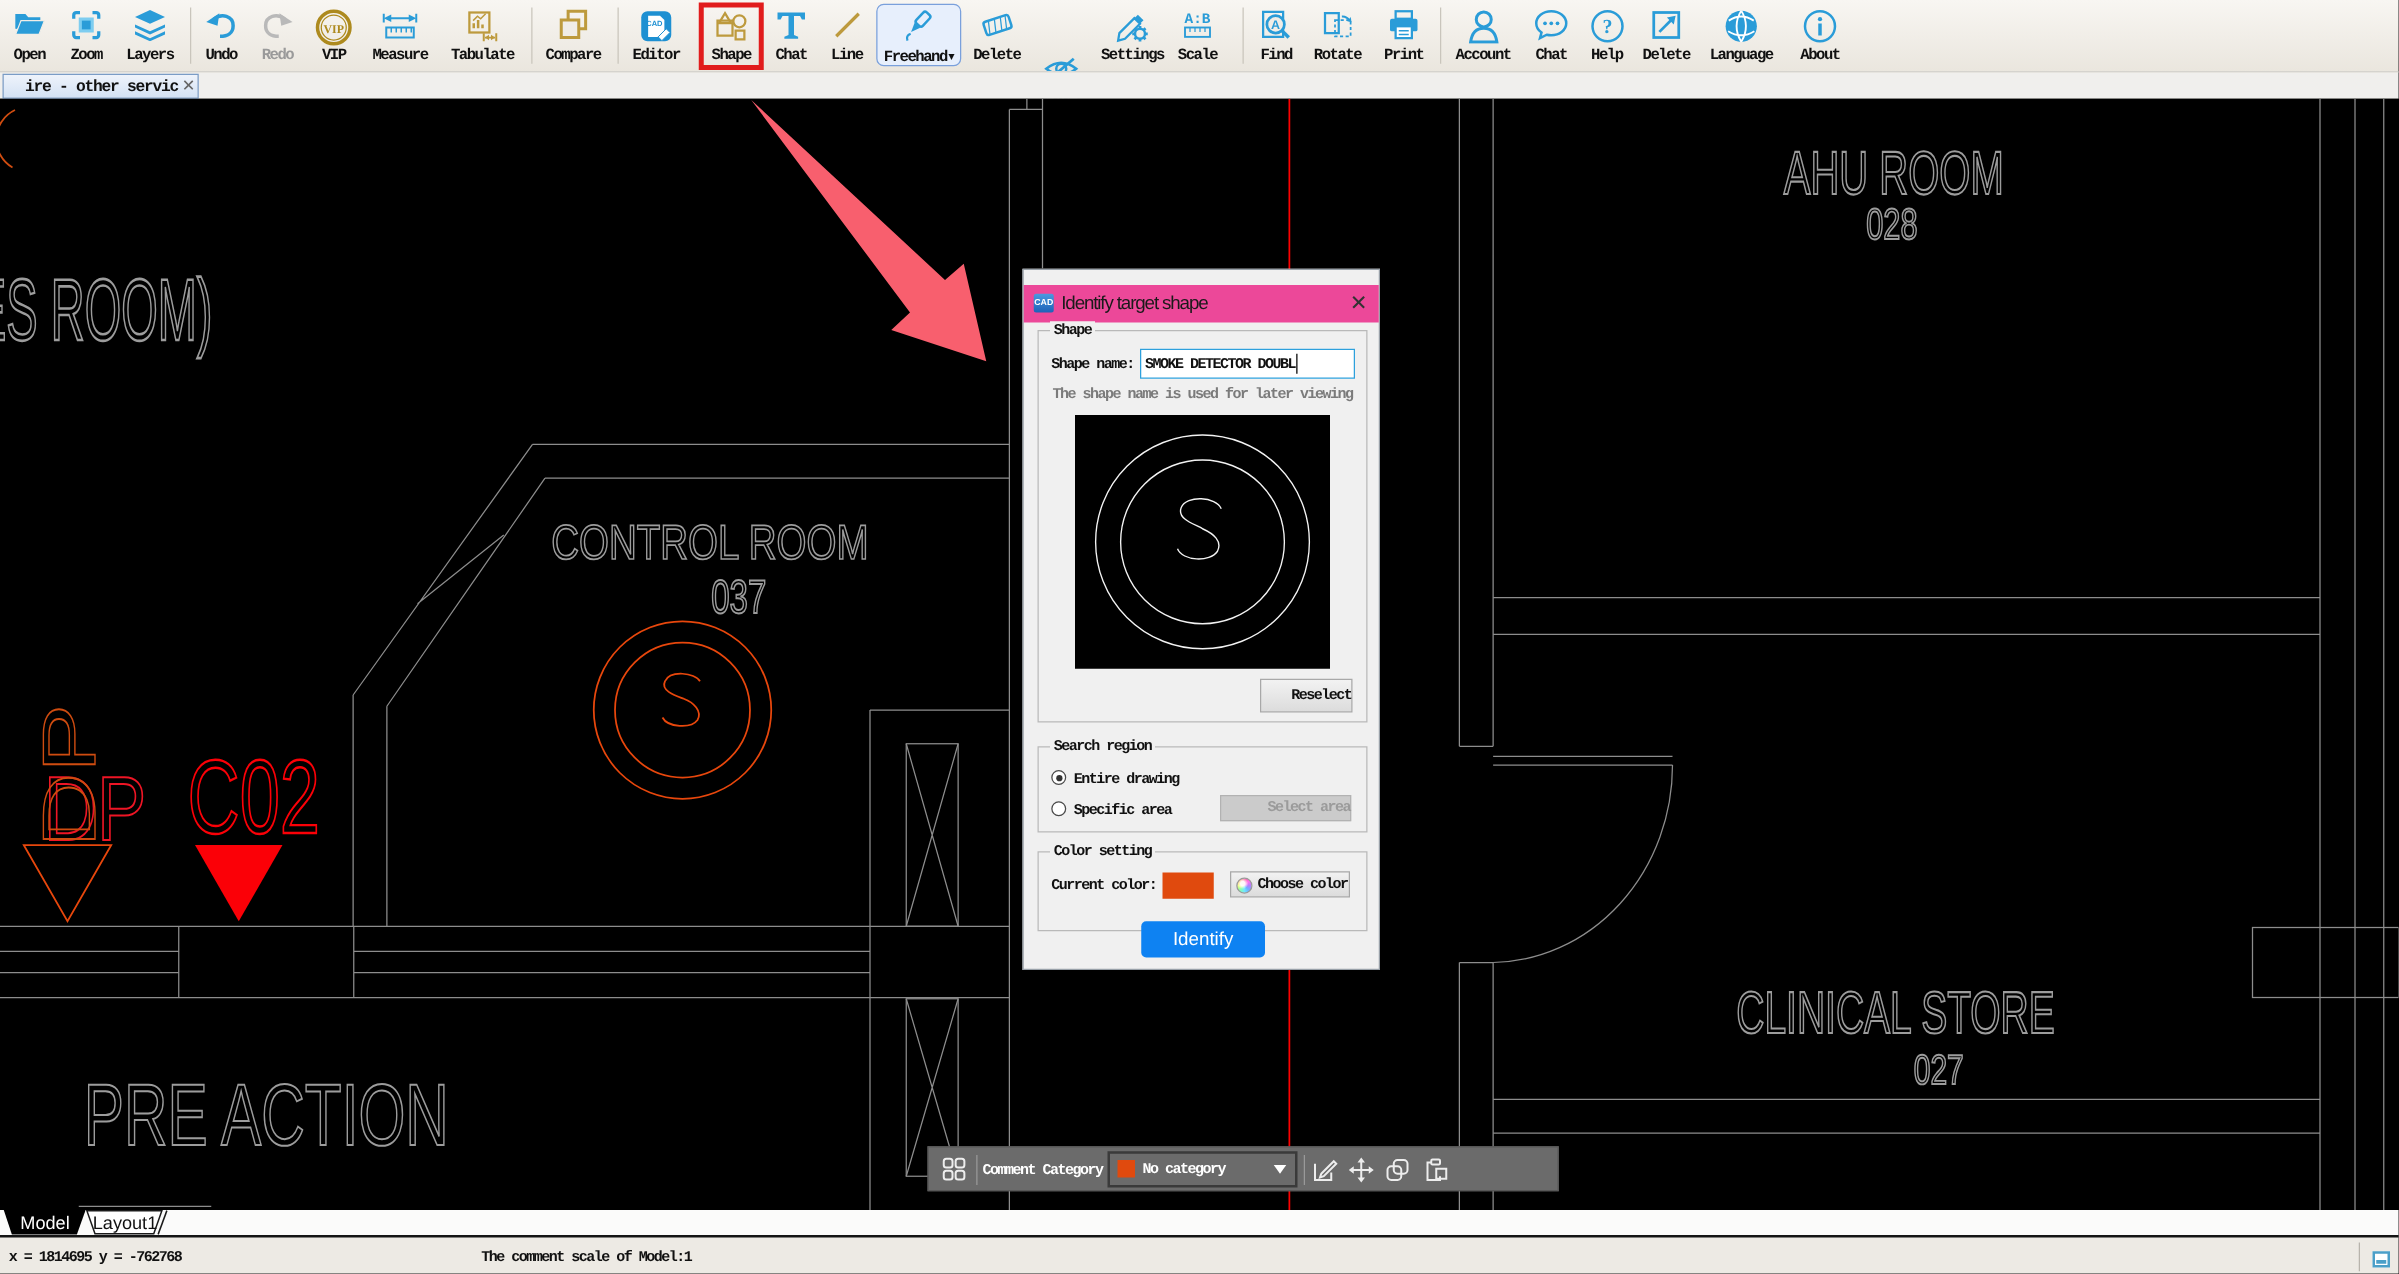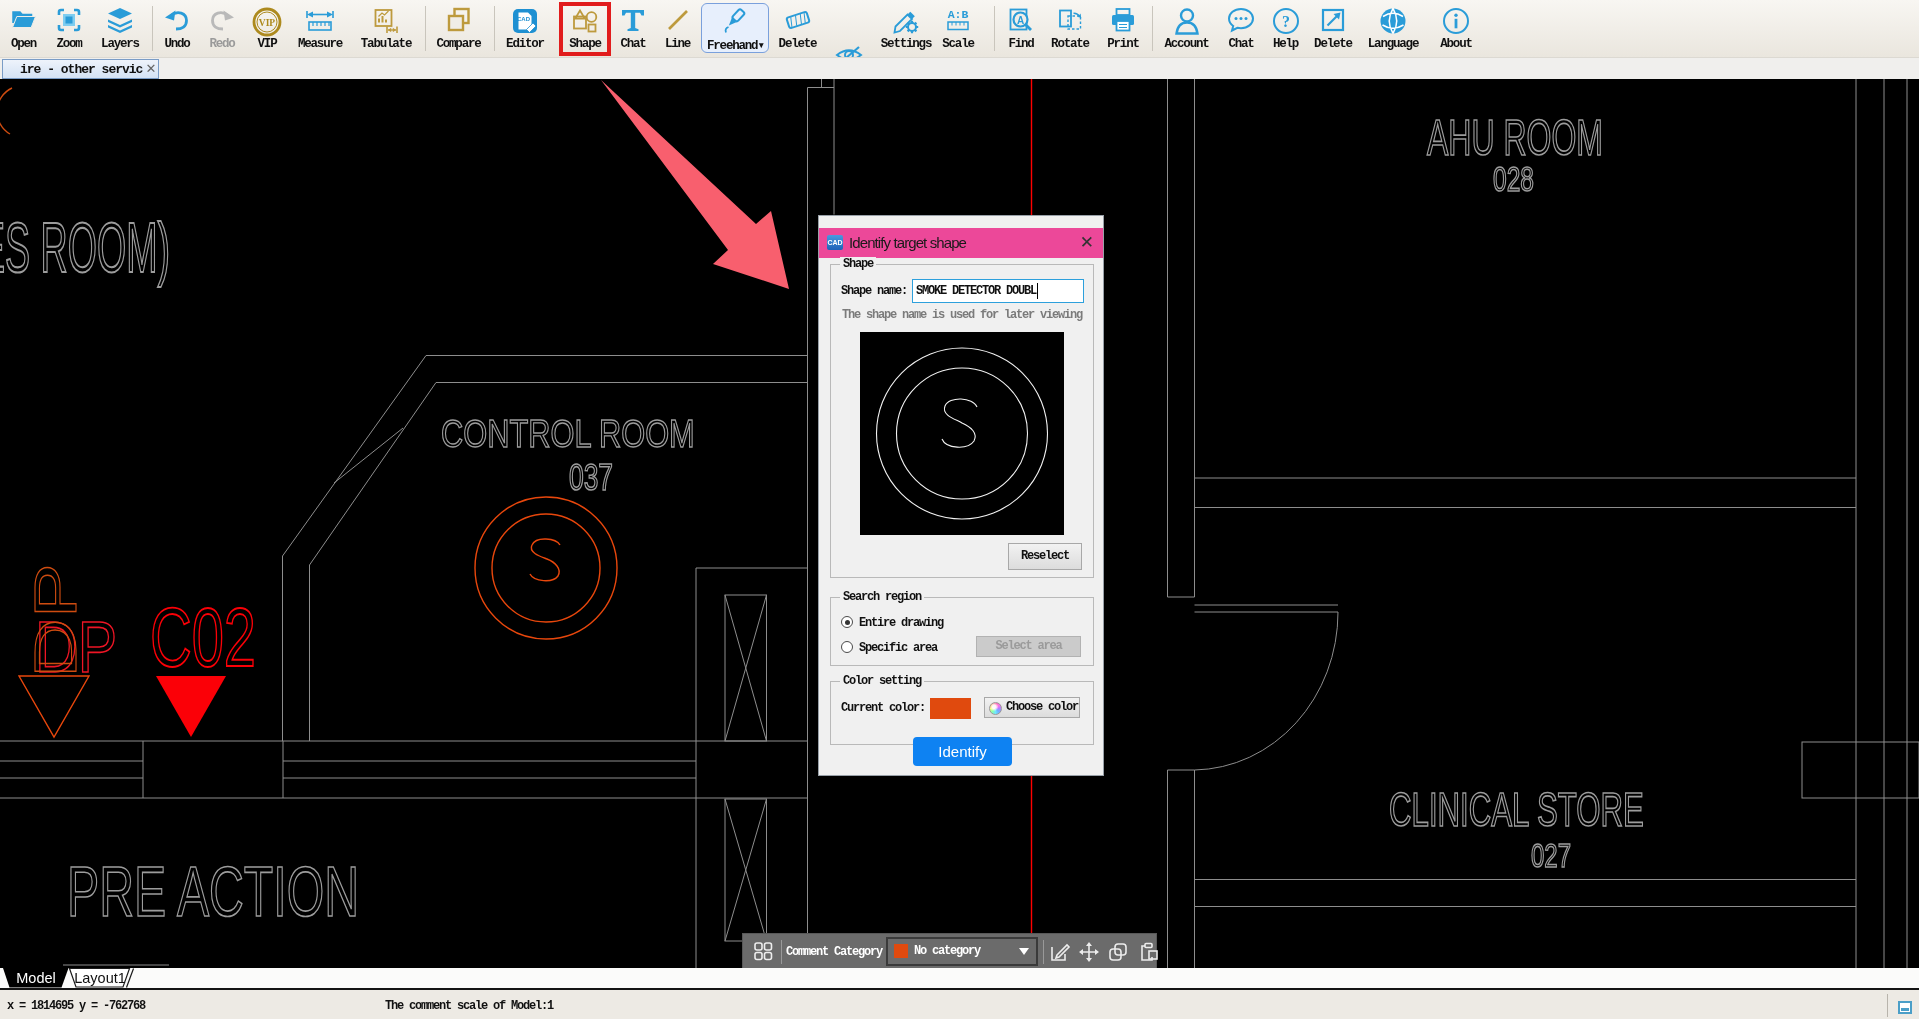--- a/index.html
+++ b/index.html
@@ -34,24 +34,24 @@
   #dlgtitle .ico { position:absolute; left:8px; top:7px; width:16px; height:15px; background:linear-gradient(#4a9ae0,#1d62b8);
     border-radius:2px; color:#fff; font-size:7px; font-weight:bold; text-align:center; line-height:15px; letter-spacing:0;}
   #dlgtitle .t { position:absolute; left:30px; top:6px; font-size:15px; letter-spacing:-0.9px; color:#1a1a1a; }
   #dlgtitle .x { position:absolute; right:9px; top:4px; font-size:17px; color:#333; font-weight:normal;}
   .grp { position:absolute; border:1px solid #b9b9b9; }
   .grp .lbl { position:absolute; left:9px; top:-8px; background:#f0f0f0; padding:0 3px;
     font-family:"Liberation Mono", monospace; font-weight:bold; font-size:12px; letter-spacing:-1.2px; color:#111; }
   .dtext { font-family:"Liberation Mono", monospace; font-weight:bold; font-size:12px; letter-spacing:-1.2px; color:#111; white-space:nowrap;}
   .btn { position:absolute; background:linear-gradient(#f2f2f2,#dcdcdc); border:1px solid #a8a8a8;
     font-family:"Liberation Mono", monospace; font-weight:bold; font-size:12px; letter-spacing:-1.2px;
-    color:#111; text-align:center; }
-
-  
-  #cbar { position:absolute; left:742px; top:917px; width:415px; height:36px; background:#6b6b6b; border:1px solid #585858;margin-top:16px;}
+    color:#111; text-align:right; }
+
+  
+  #cbar { position:absolute; left:742px; top:917px; width:505px; height:36px; background:#6b6b6b; border:1px solid #585858;}
 
   
   #btabs { position:absolute; left:0; top:968px; width:1919px; height:20px; background:#fbfbfa; }
   #status { position:absolute; left:0; top:988px; width:1919px; height:31px; background:#edeae4; border-top:2px solid #141414; }
   .stext { position:absolute; top:9px; font-family:"Liberation Mono", monospace; font-weight:bold; font-size:12px;
     letter-spacing:-1.2px; color:#111; white-space:nowrap;}
 </style>
 </head>
 <body>
 

